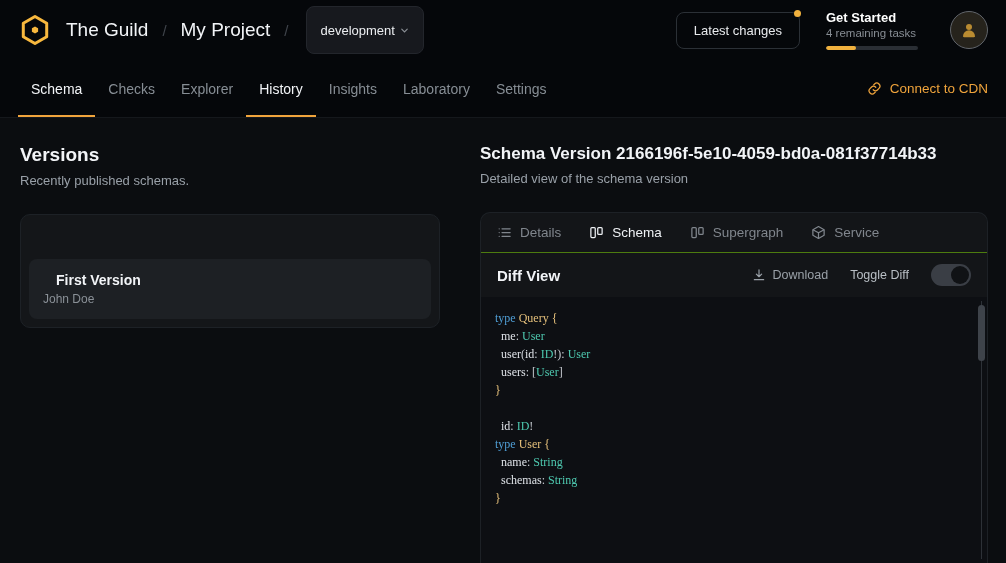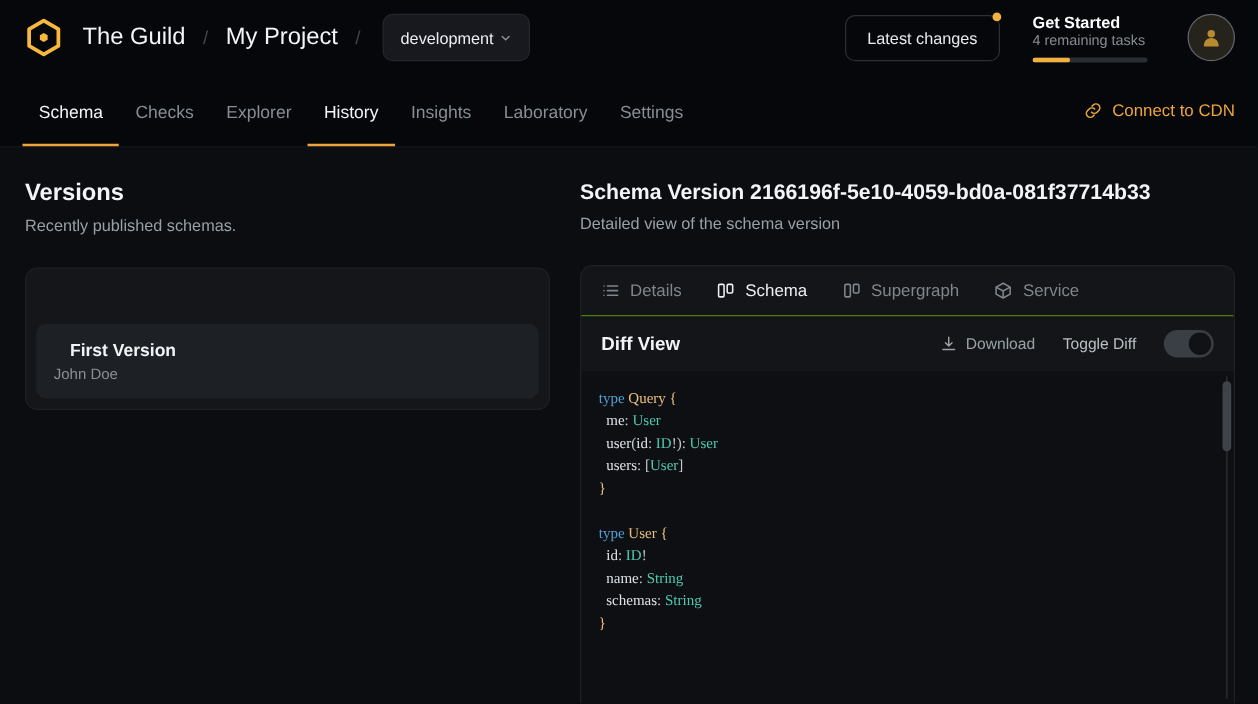--- a/index.html
+++ b/index.html
@@ -9,21 +9,21 @@
     width:1006px; height:563px; position:relative; overflow:hidden;
     background:#0b0d10; color:#e8eaed;
     font-family:"Liberation Sans", sans-serif;
   }
   
   .topbar { height:60px; background:#05070a; display:flex; align-items:center; padding:0 18px; }
   .logo { width:34px; height:34px; display:flex; align-items:center; justify-content:center; }
   .crumb { font-size:19px; color:#f2f4f7; margin-left:14px; cursor:pointer; }
   .slash { font-size:15px; color:#40454c; margin-left:14px; }
   .env-dropdown {
-    margin-left:18px; height:38px; background:#17191e; border:1px solid #23262c;
+    margin-left:18px; height:48px; background:#17191e; border:1px solid #23262c;
     border-radius:8px; color:#eceef1; font-size:13px; display:flex; align-items:center;
     gap:4px; padding:0 13px;
   }
   .header-right { margin-left:auto; display:flex; align-items:center; gap:26px; }
   .latest-changes {
     position:relative; border:1px solid #2b3036; border-radius:8px;
     color:#e8eaed; font-size:13px; padding:10px 17px;
   }
   .notif-dot { position:absolute; top:-3px; right:-2px; width:7px; height:7px; border-radius:50%; background:#f0b13e; }
   .get-started { width:98px; cursor:pointer; }
@@ -35,21 +35,21 @@
     width:38px; height:38px; border-radius:50%; background:#26231c;
     border:1px solid #62666c; display:flex; align-items:center; justify-content:center;
   }
   
   .navbar { height:58px; background:#05070a; display:flex; align-items:stretch; padding:0 18px; border-bottom:1px solid #15181c; }
   .nav-tab { display:flex; align-items:center; padding:0 13px; font-size:14px; color:#878e95; position:relative; cursor:pointer; }
   .nav-tab.active { color:#f2f4f7; }
   .nav-tab.active::after { content:""; position:absolute; left:0; right:0; bottom:0; height:2px; background:#f0a43c; }
   .cdn-link { margin-left:auto; display:flex; align-items:center; gap:8px; color:#f0a43c; font-size:13.5px; cursor:pointer; }
   
-  .content { display:flex; gap:24px; padding:26px 18px 0 20px; height:445px; overflow:hidden; }
+  .content { display:flex; gap:40px; padding:26px 18px 0 20px; height:445px; overflow:hidden; }
   .left-col { width:420px; flex:none; }
   .right-col { flex:1; min-width:0; display:flex; flex-direction:column; }
   .col-title { font-size:19px; font-weight:700; color:#f2f4f7; }
   .col-title.small { font-size:17px; }
   .col-sub { font-size:13px; color:#99a0a8; margin-top:7px; }
   .versions-card { margin-top:26px; background:#141619; border:1px solid #1d2126; border-radius:10px; padding:44px 8px 8px; }
   .version-item { background:#1d2024; border-radius:8px; padding:13px 14px; cursor:pointer; }
   .vi-name { font-size:14px; font-weight:700; color:#f2f4f7;padding-left:13px; }
   .vi-author { font-size:12px; color:#8a9097; margin-top:4px; }
   .vi-row { display:flex; align-items:center; margin-top:13px; }
@@ -216,22 +216,22 @@
         </div>
 
         <div class="code-area">
           <div>
               <div class="code-line"><span class="tok-kw">type</span><span class="tok-pl"> </span><span class="tok-df">Query</span><span class="tok-pl"> </span><span class="tok-br">{</span></div>
               <div class="code-line"><span class="tok-pl">  </span><span class="tok-fd">me</span><span class="tok-pl">: </span><span class="tok-ty">User</span></div>
               <div class="code-line"><span class="tok-pl">  </span><span class="tok-fd">user</span><span class="tok-pl">(</span><span class="tok-fd">id</span><span class="tok-pl">: </span><span class="tok-ty">ID</span><span class="tok-pl">!): </span><span class="tok-ty">User</span></div>
               <div class="code-line"><span class="tok-pl">  </span><span class="tok-fd">users</span><span class="tok-pl">: [</span><span class="tok-ty">User</span><span class="tok-pl">]</span></div>
               <div class="code-line"><span class="tok-br">}</span></div>
               <div class="code-line"></div>
+              <div class="code-line"><span class="tok-pl">  </span><span class="tok-fd">id</span><span class="tok-pl">: </span><span class="tok-ty">ID</span><span class="tok-pl">!</span></div>
               <div class="code-line"><span class="tok-kw">type</span><span class="tok-pl"> </span><span class="tok-df">User</span><span class="tok-pl"> </span><span class="tok-br">{</span></div>
-              <div class="code-line"><span class="tok-pl">  </span><span class="tok-fd">id</span><span class="tok-pl">: </span><span class="tok-ty">ID</span><span class="tok-pl">!</span></div>
               <div class="code-line"><span class="tok-pl">  </span><span class="tok-fd">name</span><span class="tok-pl">: </span><span class="tok-ty">String</span></div>
               <div class="code-line"><span class="tok-pl">  </span><span class="tok-fd">schemas</span><span class="tok-pl">: </span><span class="tok-ty">String</span></div>
               <div class="code-line"><span class="tok-br">}</span></div>
             </div>
           <div class="scroll-track"></div>
           <div class="scroll-thumb"></div>
         </div>
 
       </div>
     </section>

